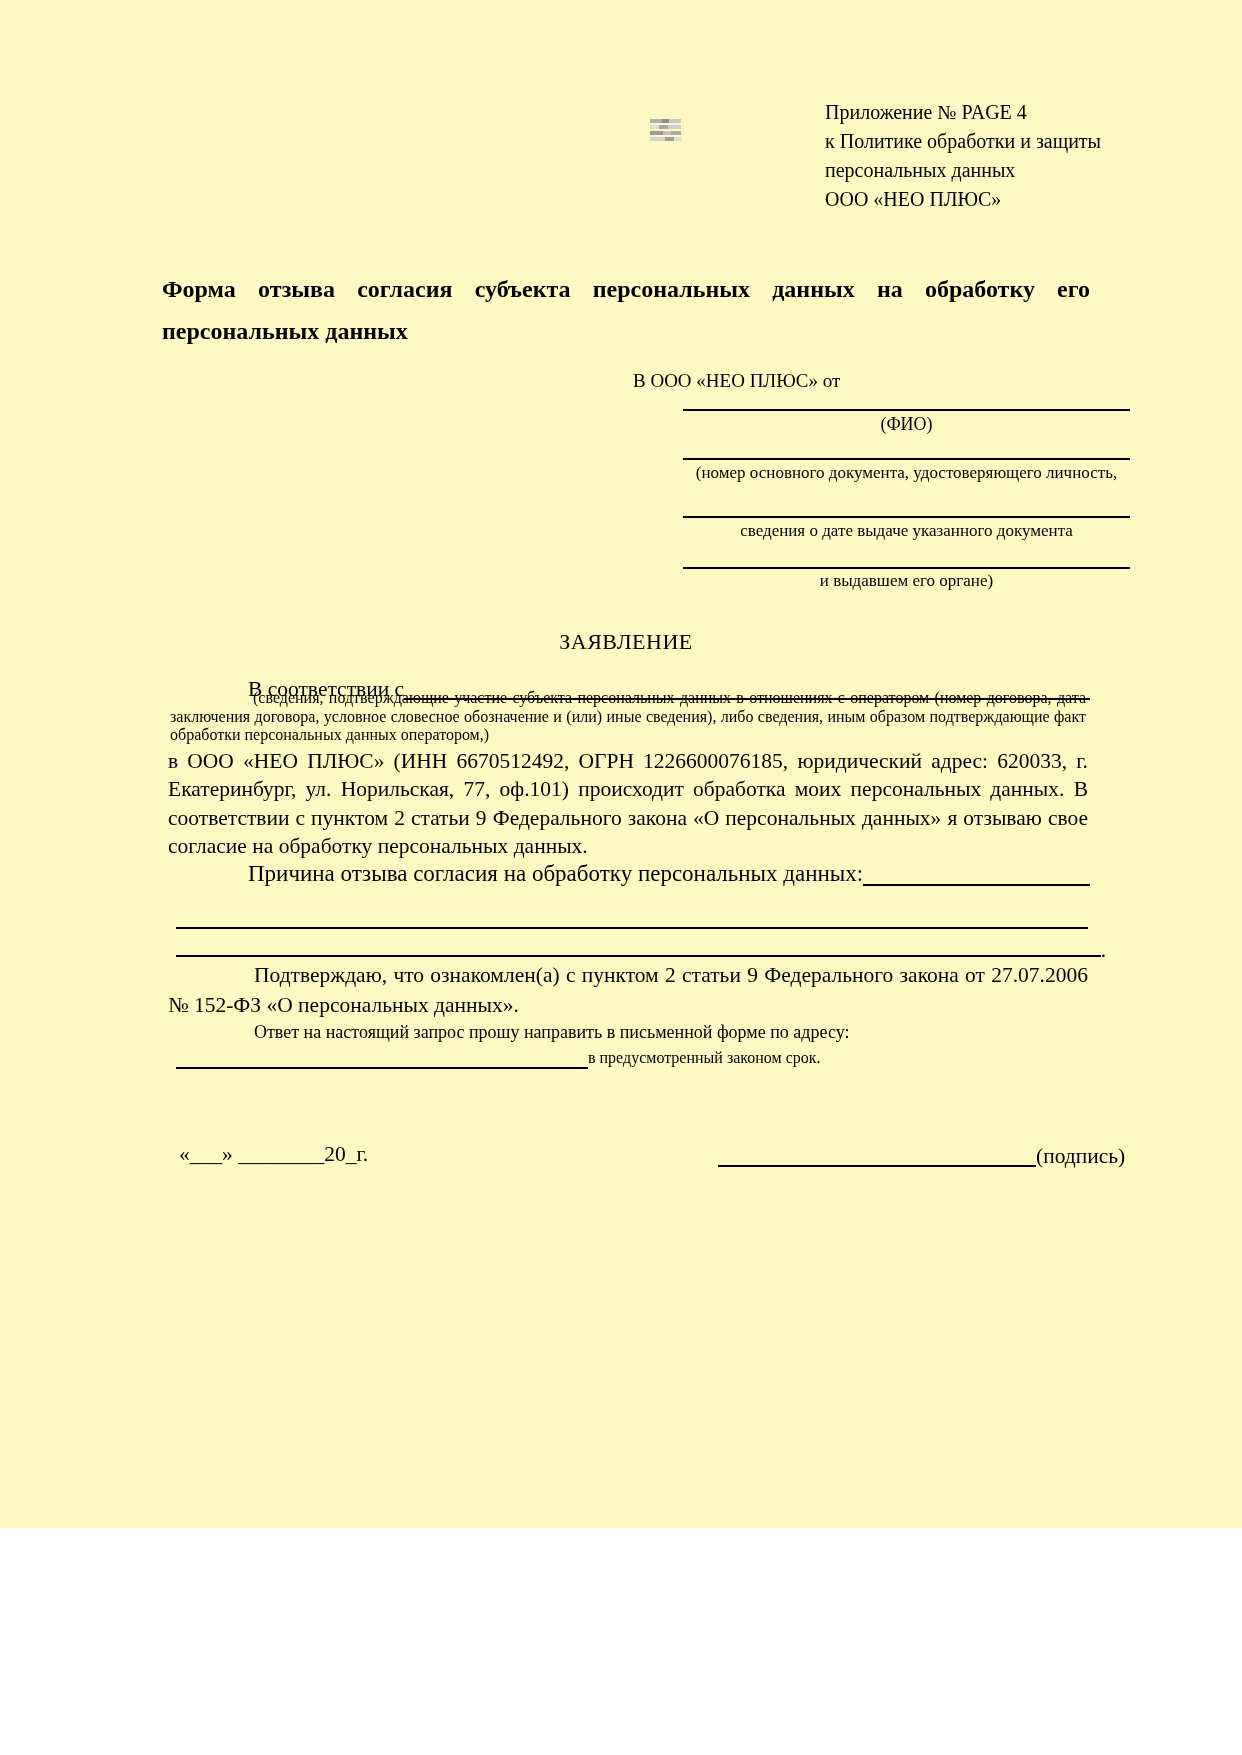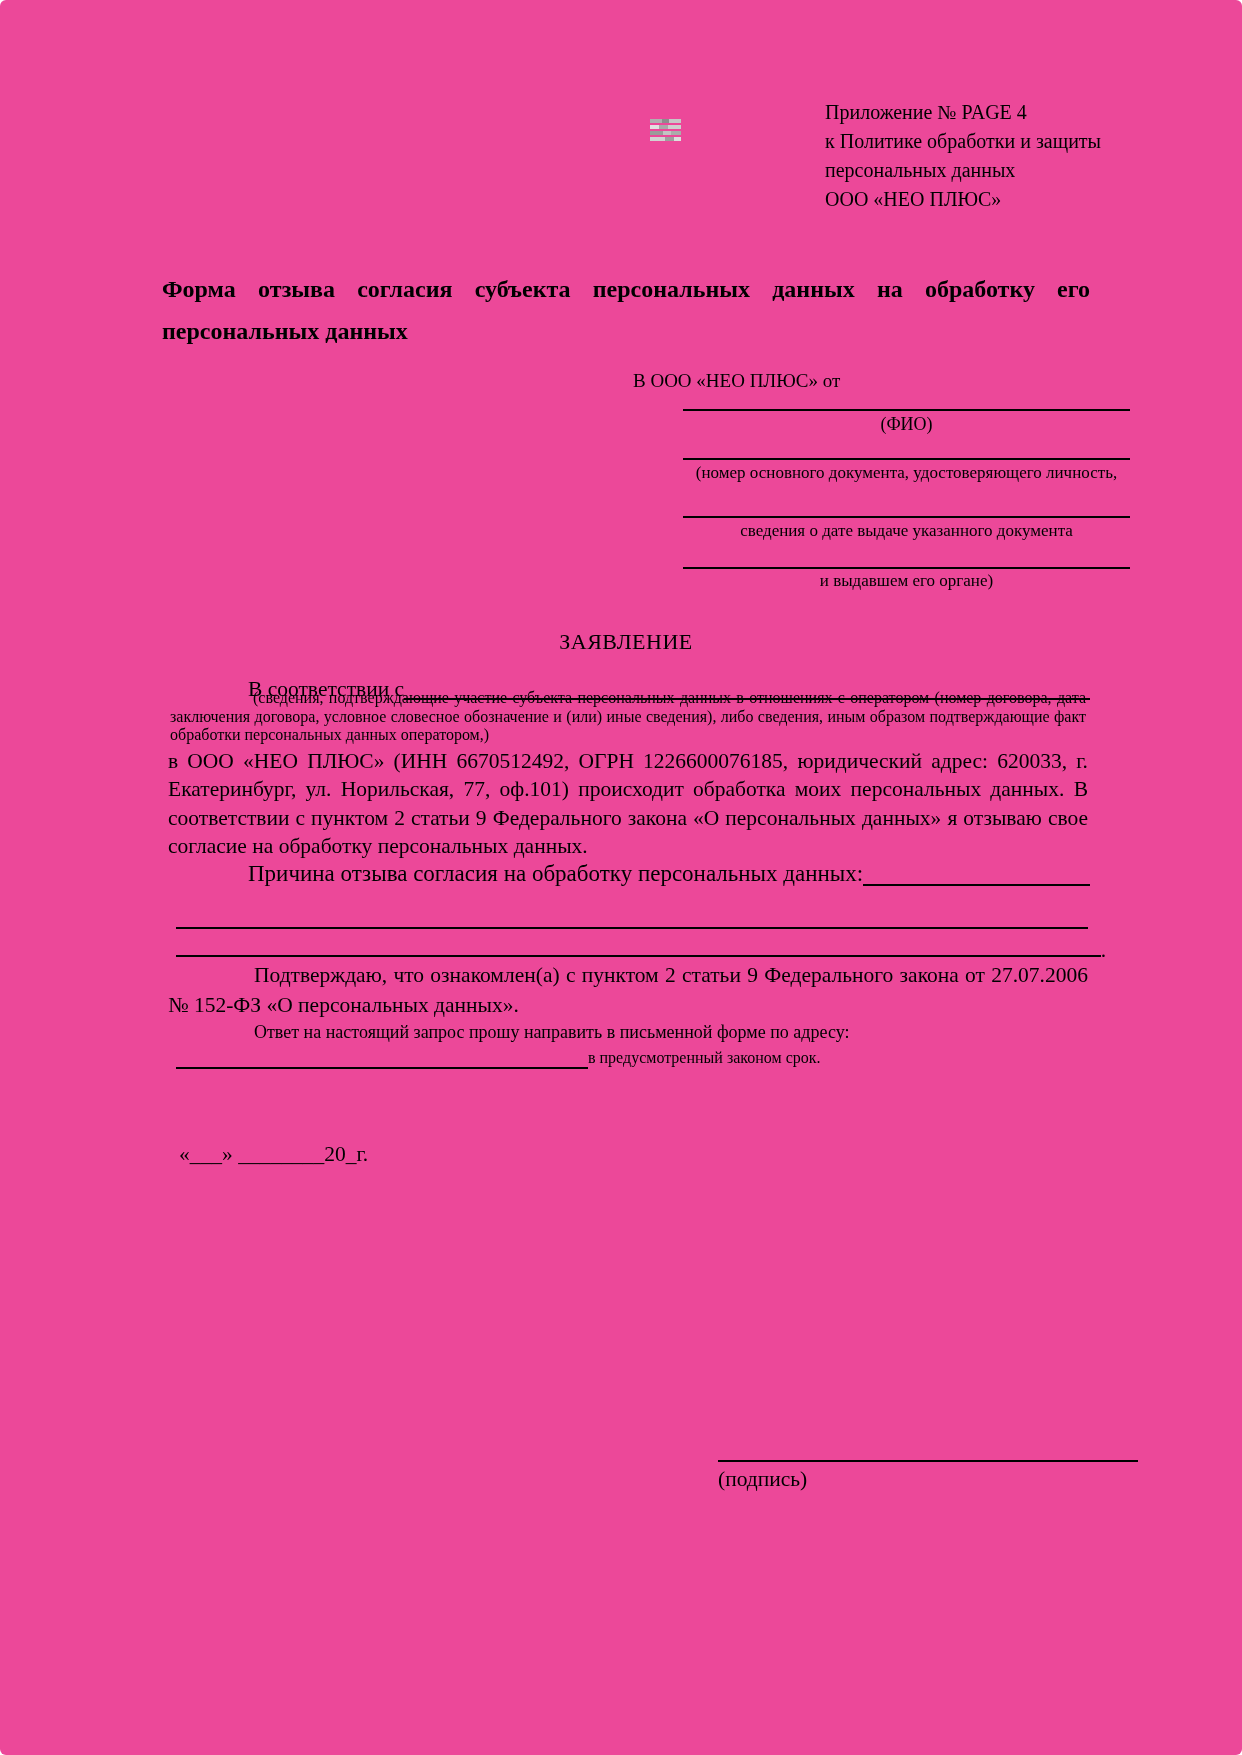--- a/index.html
+++ b/index.html
@@ -1,23 +1,22 @@
 <!DOCTYPE html>
 <html><head>
 <meta charset="utf-8">
 <style>
   html,body{margin:0;padding:0;background:#fff;}
   .page{
     position:relative;
-    width:1242px;height:1755px;
-    background:#ec4899;
+    width:1242px;height:1528px;
+    background:#fef9c3;
     color:#000;
     font-family:"Liberation Serif", serif;
     overflow:hidden;
-    border-radius:6px;
   }
   .abs{position:absolute;}
 
   
   .obj-icon{
     left:650px;top:119px;width:31px;height:23px;
     background:
       linear-gradient(90deg,#b0b0b0 0 38%,#8d8d8d 38% 62%,#c7c7c7 62% 100%) 0 0/100% 4px no-repeat,
       linear-gradient(90deg,#e2e2e2 0 30%,#a9a9a9 30% 58%,#cfcfcf 58% 100%) 0 6px/100% 4px no-repeat,
       linear-gradient(90deg,#9b9b9b 0 42%,#c3c3c3 42% 68%,#ababab 68% 100%) 0 12px/100% 4px no-repeat,
@@ -75,21 +74,21 @@
     font-size:21.5px;line-height:29.5px;
     text-align:justify;text-indent:86px;
   }
 
   .reply1{left:168px;top:1019px;width:920px;font-size:18px;line-height:27px;text-indent:86px;}
   .reply2{left:176px;top:1044px;width:912px;height:28px;display:flex;font-size:16px;line-height:28px;}
   .reply2 .fill{flex:0 0 412px;border-bottom:2px solid #000;margin-bottom:3px;}
   .reply2 .lbl{white-space:nowrap;}
 
   .dateline{left:179px;top:1142px;font-size:21.5px;white-space:nowrap;}
-  .sig{left:718px;top:1142px;width:420px;height:28px;display:flex;font-size:21.5px;line-height:28px;flex-direction:column;}
+  .sig{left:718px;top:1142px;width:420px;height:28px;display:flex;font-size:21.5px;line-height:28px;}
   .sig .fill{flex:0 0 318px;border-bottom:2px solid #000;margin-bottom:3px;}
   .sig .lbl{white-space:nowrap;}
 
   .cap-fio{top:414px;font-size:18px;}
   .cap-doc{top:463px;font-size:17px;}
   .cap-date{top:521px;font-size:17px;}
   .cap-issuer{top:571px;font-size:17px;}
   .rule1{top:387px;}
   .rule2{top:436px;}
   .rule3{top:494px;}

